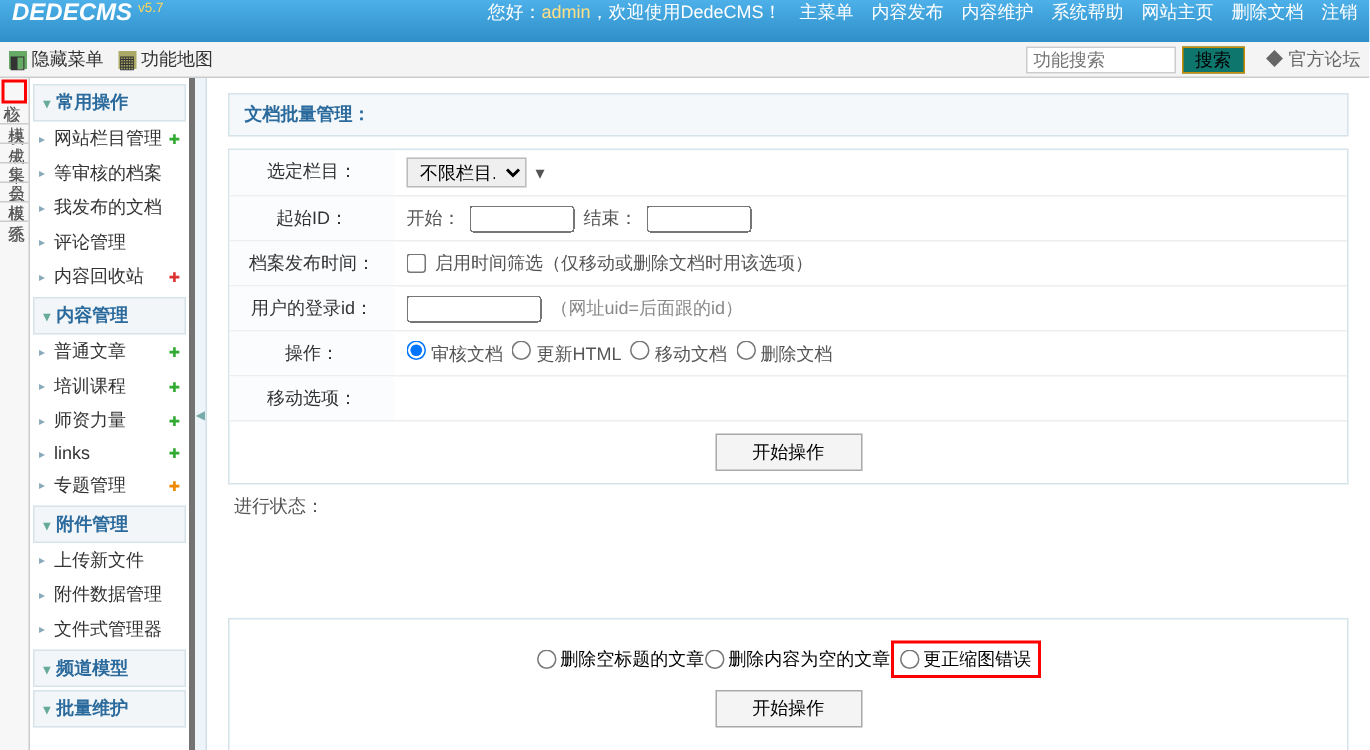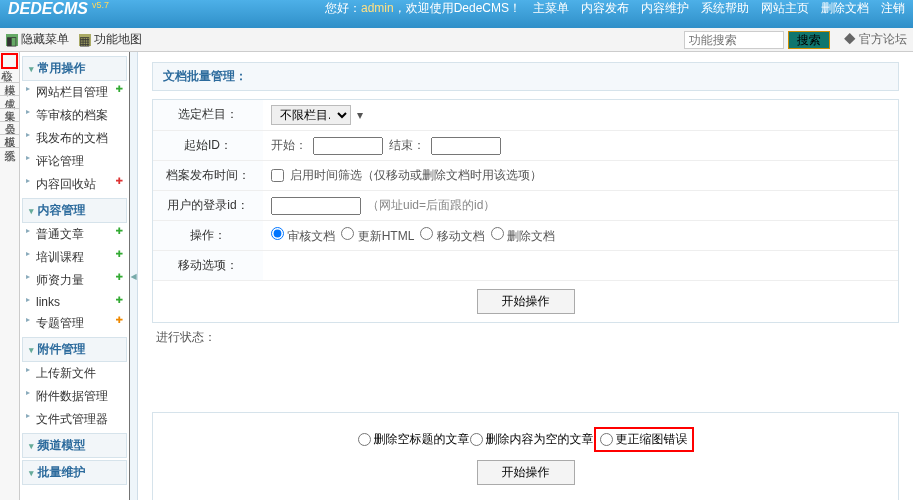--- a/index.html
+++ b/index.html
@@ -15,27 +15,27 @@
 .toolbar-item{display:flex;align-items:center;gap:3px;cursor:pointer;color:#333}
 .tb-icon{width:12px;height:12px;display:inline-block}
 .toolbar-right{margin-left:auto;display:flex;align-items:center;gap:4px}
 .search-box{width:100px;height:18px;border:1px solid #ccc;background:#fff;padding:0 4px}
 .btn-search{background:#0f766e;border:1px solid #cc8c00;height:18px;padding:0 8px;cursor:pointer}
 .forum-link{color:#666;margin-left:10px}
 .layout{display:flex;height:calc(100vh - 52px)}
 .left-tabs{width:20px;background:#f7f7f7;border-right:1px solid #ccc;display:flex;flex-direction:column}
 .left-tab{writing-mode:vertical-rl;text-align:center;padding:6px 2px;cursor:pointer;border-bottom:1px solid #ccc;color:#555;font-size:11px}
 .left-tab.hl{border:2px solid red;margin:1px}
-.sidebar{width:110px;background:#fff;border-right:1px solid #737373;overflow-y:auto;padding:4px 2px}
+.sidebar{width:110px;background:#fff;border-right:4px solid #737373;overflow-y:auto;padding:4px 2px}
 .sb-splitter{width:8px;background:#eef5fa;border-right:1px solid #cfdde8;cursor:col-resize;display:flex;align-items:center;justify-content:center}
 .sb-splitter::before{content:"◀";font-size:8px;color:#7aa}
 .sb-group{margin-bottom:2px}
 .sb-head{background:#f2f6f9;border:1px solid #d6e3eb;padding:3px 6px;color:#2b6a9c;font-weight:bold;display:flex;align-items:center;gap:4px;cursor:pointer}
 .sb-head::before{content:"▾";font-size:9px;color:#6a9}
-.sb-item{padding:3px 4px 3px 14px;color:#333;cursor:pointer;display:flex;align-items:flex-start;gap:4px;position:relative}
+.sb-item{padding:3px 4px 3px 14px;color:#333;cursor:pointer;display:flex;align-items:center;gap:4px;position:relative}
 .sb-item::before{content:"▸";position:absolute;left:4px;font-size:8px;color:#8ab}
 .dot{font-size:9px;margin-left:auto}
 .dot.g{color:#3a3}
 .dot.o{color:#e80}
 .dot.r{color:#d33}
 .main{flex:1;padding:10px 14px;overflow:auto;background:#fff}
 .title-bar{background:#f4f8fb;border:1px solid #d6e3eb;padding:5px 10px;font-weight:bold;color:#2b6a9c;margin-bottom:8px}
 .form-box{border:1px solid #d6e3eb}
 .form-row{display:flex;border-bottom:1px solid #eee}
 .form-row:last-child{border-bottom:none}

